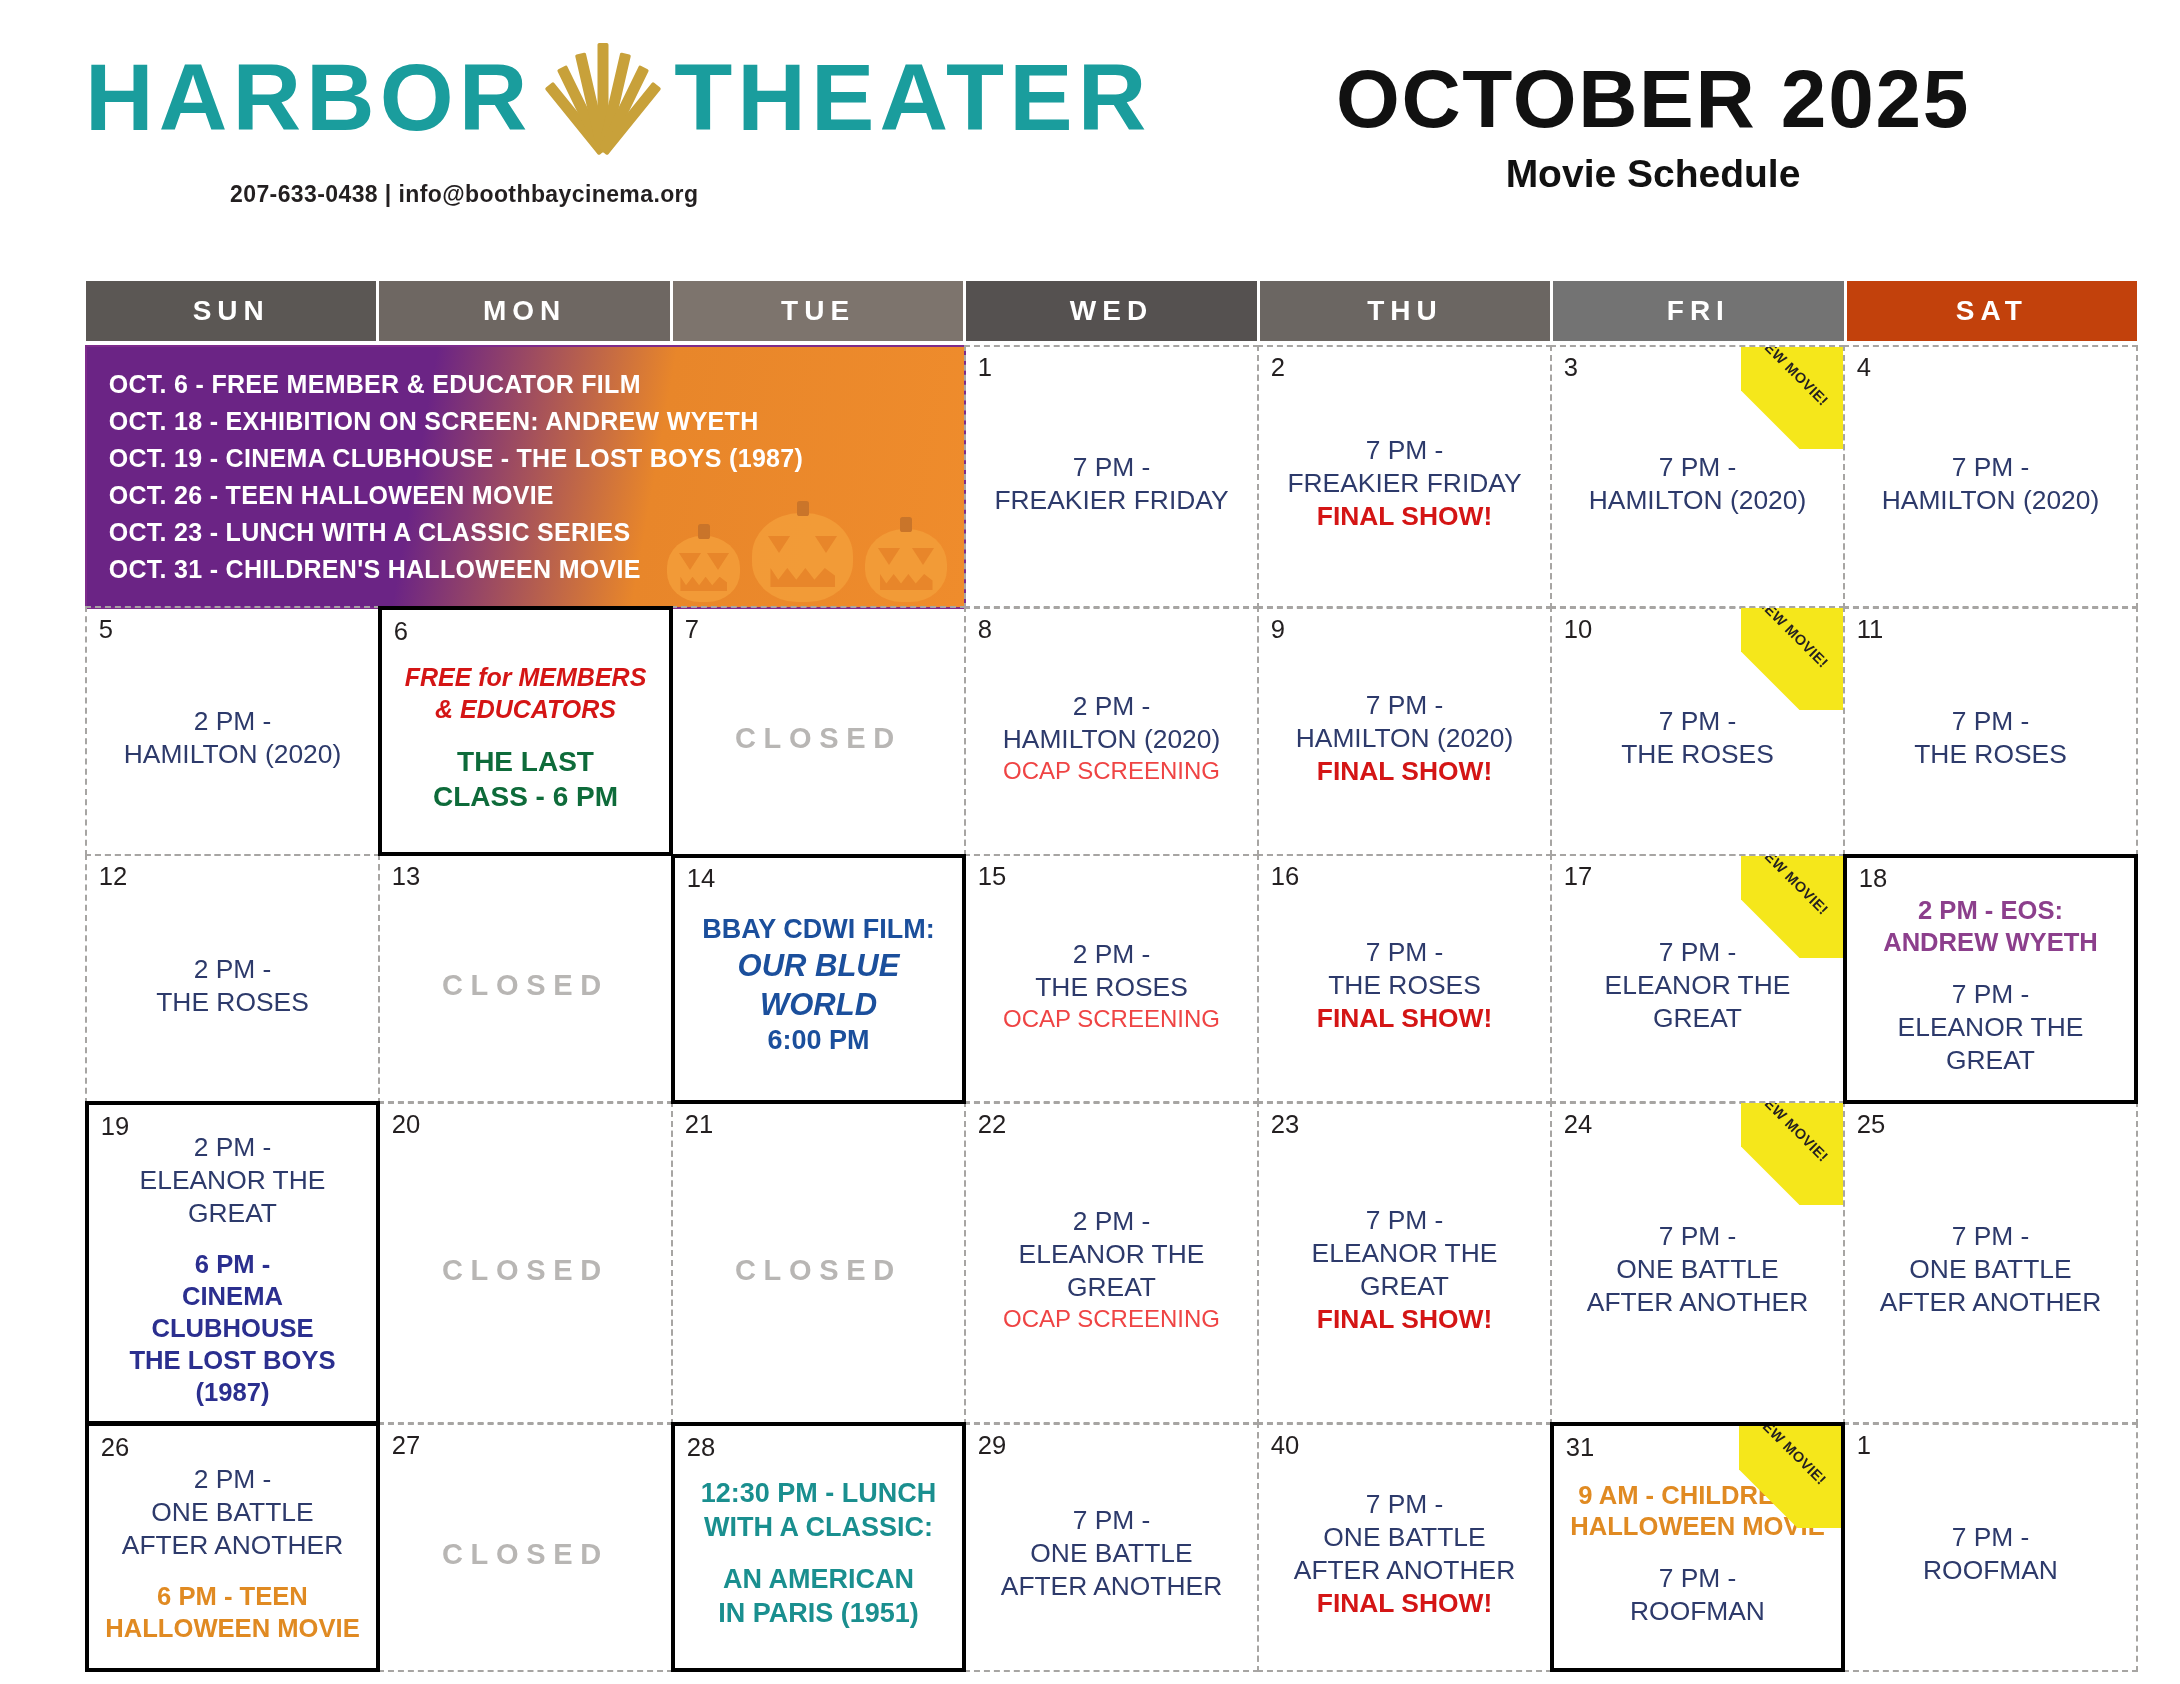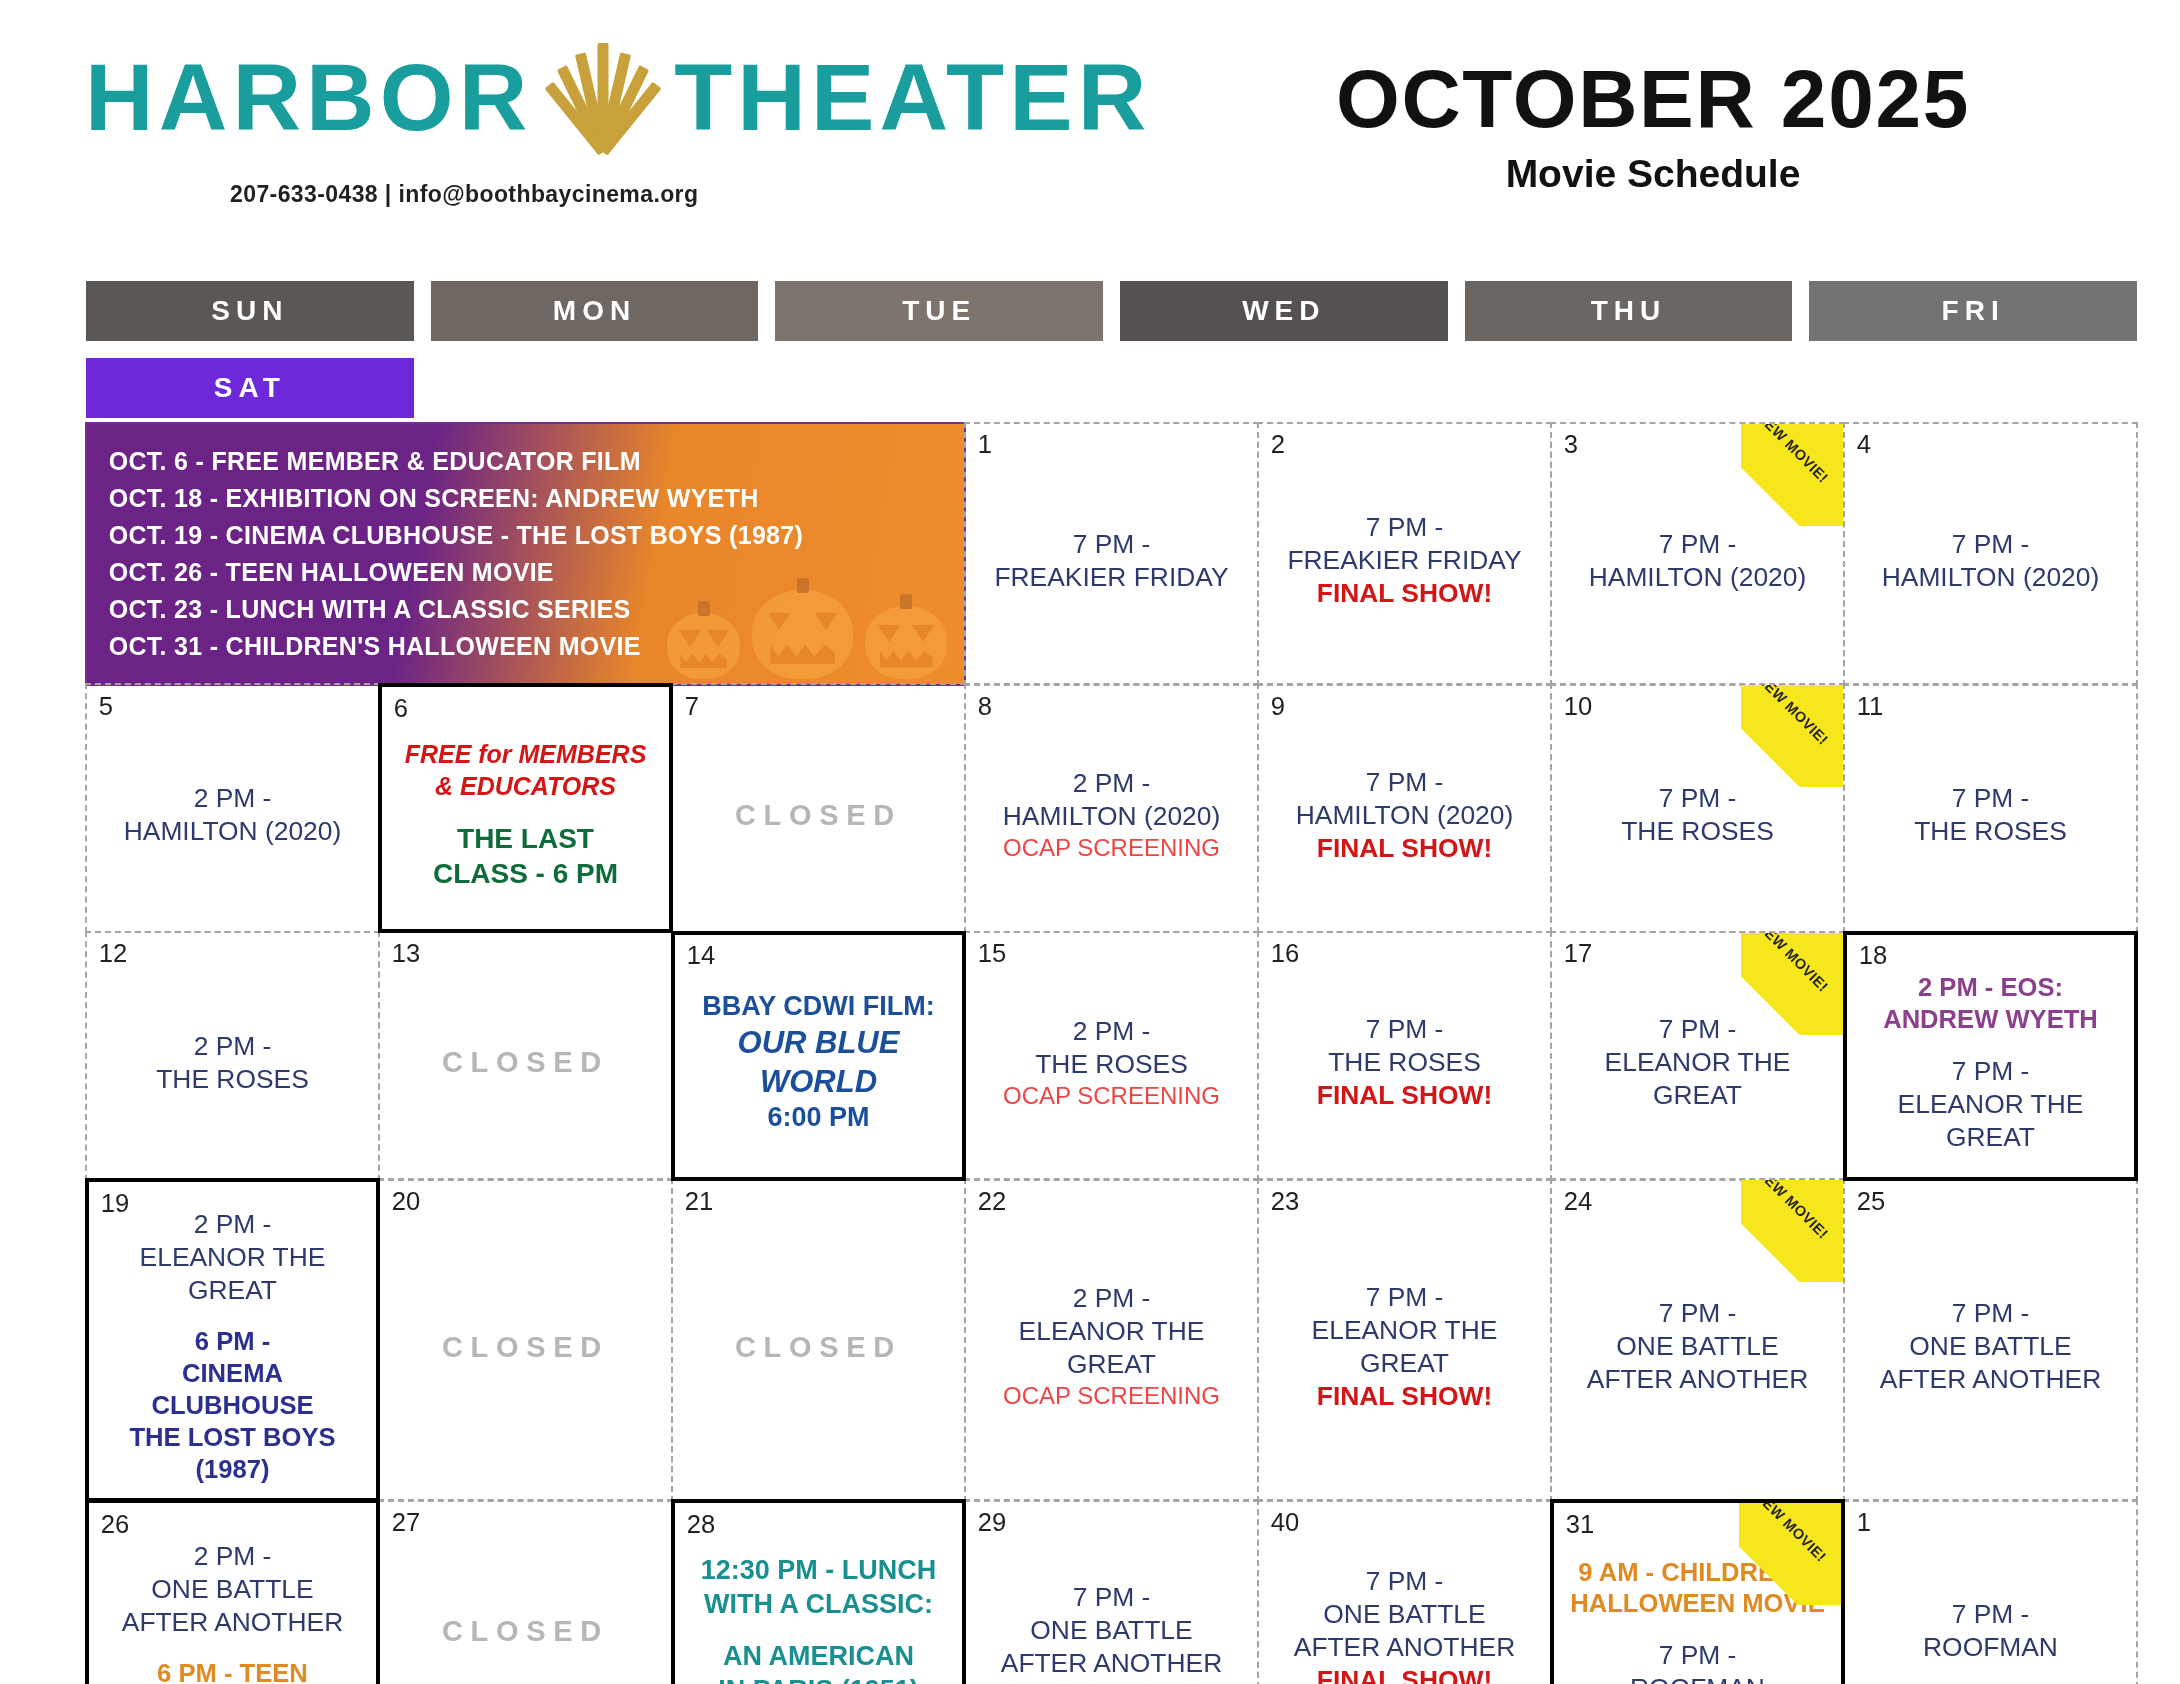--- a/index.html
+++ b/index.html
@@ -80,40 +80,40 @@
     color: #111111;
     margin-top: 12px;
   }
 
   
   .calendar {
     margin: 0 53px 0 61px;
   }
   .dow-row {
     display: grid;
-    grid-template-columns: repeat(6, 1fr);
-    gap: 17px;
+    grid-template-columns: repeat(7, 1fr);
+    gap: 3px;
   }
   .dow {
     height: 60px;
     display: flex;
     align-items: center;
     justify-content: center;
     color: #ffffff;
     font-size: 28px;
     font-weight: bold;
     letter-spacing: 6px;
   }
   .dow-0 { background: #5b5754; }
   .dow-1 { background: #6e6762; }
   .dow-2 { background: #7d746d; }
   .dow-3 { background: #555150; }
   .dow-4 { background: #6b6662; }
   .dow-5 { background: #737373; }
-  .dow-6 { background: #6d28d9; }
+  .dow-6 { background: #c2410c; }
 
   .weeks { margin-top: 5.1px; }
   .week {
     display: grid;
     grid-template-columns: repeat(7, 1fr);
     gap: 0;
   }
   .cell {
     position: relative;
     min-height: 250px;

